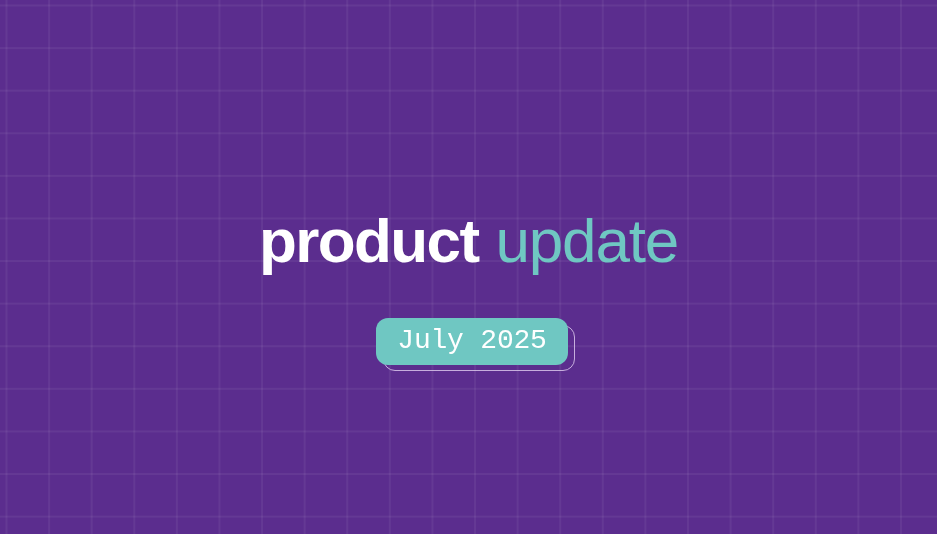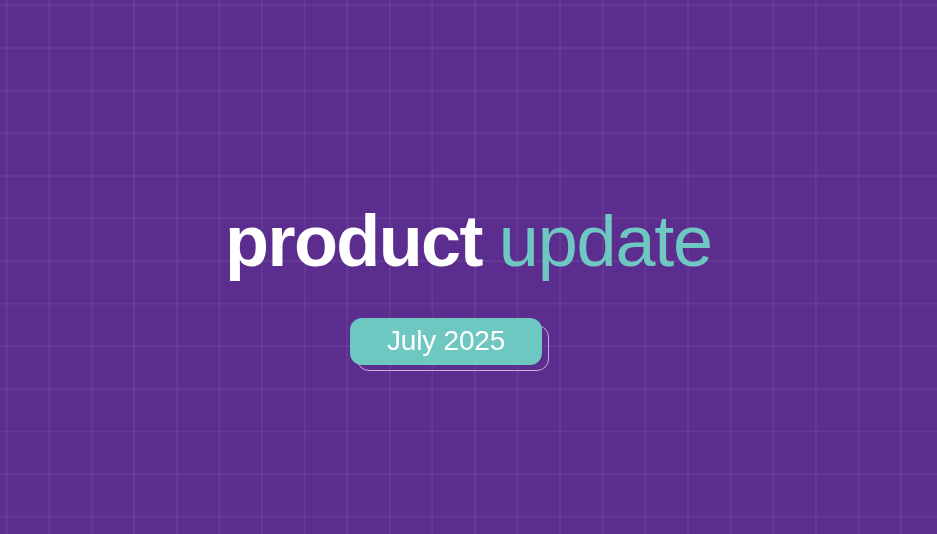--- a/index.html
+++ b/index.html
@@ -38,21 +38,21 @@
     position: absolute;
     inset: 0;
     display: flex;
     flex-direction: column;
     align-items: center;
     justify-content: center;
   }
 
   #headline {
     margin: 0;
-    font-size: 72px;
+    font-size: 62px;
     line-height: 1;
     letter-spacing: -1.6px;
     white-space: nowrap;
     text-align: center;
     position: relative;
     top: -26px;
   }
   #headline .word-strong {
     font-weight: 800;
     color: #ffffff;
@@ -60,24 +60,25 @@
   #headline .word-light {
     font-weight: 400;
     color: #6fc7c2;
     letter-spacing: -1.2px;
   }
   #headline .sp { display: inline-block; width: 17px; }
 
   
   #badge-wrap {
     position: absolute;
-    left: 350px;
+    left: 376px;
     top: 318px;
     width: 200px;
     height: 48px;
+    font-family: Liberation Mono, monospace;
   }
   #badge-outline {
     position: absolute;
     left: 7px;
     top: 7px;
     width: 192px;
     height: 46px;
     box-sizing: border-box;
     border: 1.5px solid rgba(233, 218, 247, 0.75);
     border-radius: 12px;

